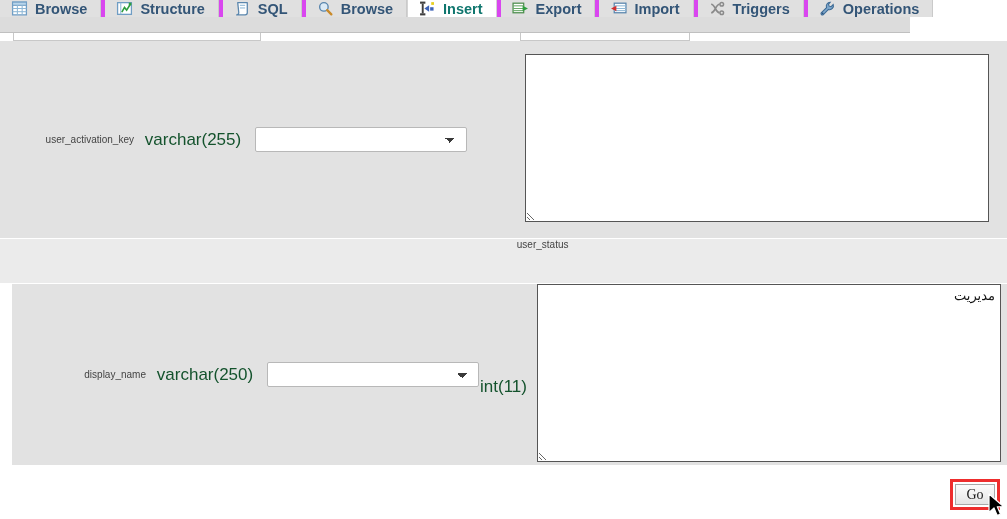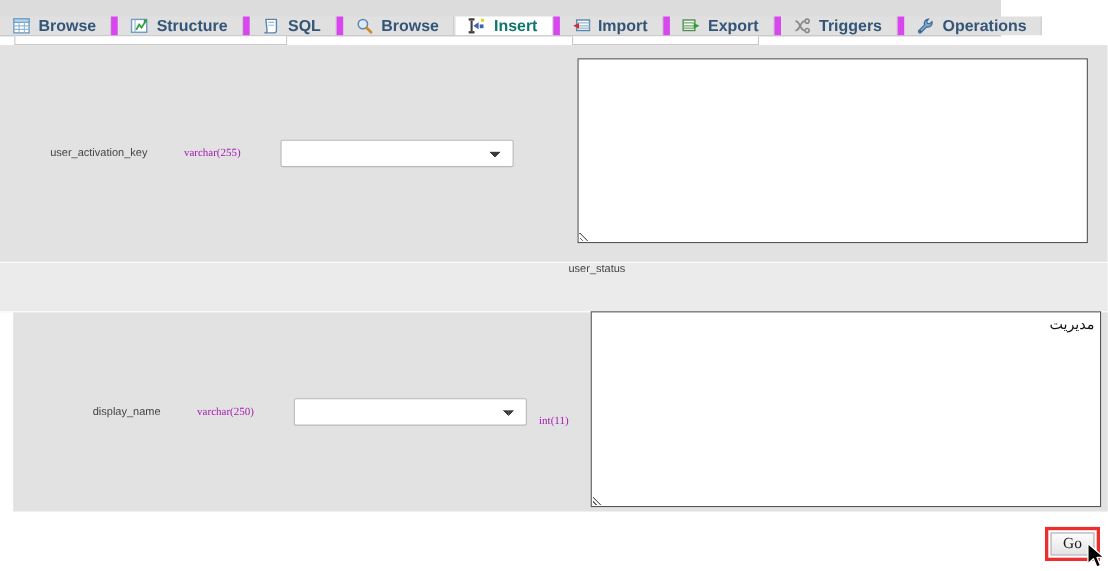--- a/index.html
+++ b/index.html
@@ -21,31 +21,31 @@
 
   
   #tabbar {
     position: absolute;
     left: 0; top: 0;
     width: 910px;
     height: 33px;
     background: #dcdcdc;
     border-bottom: 1px solid #c0c0c0;
     display: flex;
-    align-items: flex-end;
+    align-items: flex-start;
     box-sizing: border-box;
   }
   .tab {
     display: flex;
     align-items: center;
     gap: 7px;
     padding: 0 13px 0 11px;
     background: #e0e0e0;
     border-right: 1px solid #cacaca;
-    border-left: 6px solid #d946ef;
+    border-left: 4px solid #d946ef;
     box-sizing: border-box;
     cursor: pointer;
     position: relative;
   }
   .tab:first-child { border-left: none; }
   .tab.active {
     background: #ffffff;
     border-left: 1px solid #d4d4d4;
     border-right: 1px solid #d4d4d4;
   }
@@ -101,24 +101,23 @@
     text-align: right;
     font-size: 10px;
     color: #444444;
     padding-right: 4px;
     box-sizing: border-box;
   }
   .cell-type {
     width: 110px;
     flex: 0 0 110px;
     text-align: center;
-    font-size: 10px;
-    color: #a21caf;
-    box-sizing: border-box;
-    font-family: Liberation Serif, serif;
+    font-size: 17px;
+    color: #14532d;
+    box-sizing: border-box;
   }
   .cell-func {
     width: 265px;
     flex: 0 0 265px;
     box-sizing: border-box;
     padding-left: 7px;
   }
   .cell-value {
     flex: 1 1 auto;
     box-sizing: border-box;
@@ -279,38 +278,38 @@
         <rect x="2.6" y="3.5" width="1.8" height="9" fill="#3f3f3f"></rect>
         <polygon points="5,8 9.5,5 9.5,11" fill="#3d63b8"></polygon>
         <rect x="10.5" y="6.8" width="3.2" height="3.2" fill="#3d63b8"></rect>
         <rect x="11.5" y="2" width="2.6" height="2.6" fill="#e8d020"></rect>
       </svg>
       <span class="tab-label">Insert</span>
     </div>
 
     <div class="tab">
       <svg class="tab-icon" viewBox="0 0 16 16">
+        <rect x="1" y="3" width="10" height="9" fill="#ffffff" stroke="#4f8f4f" stroke-width="1.2"></rect>
+        <line x1="1" y1="5.5" x2="11" y2="5.5" stroke="#6aa96a" stroke-width="1"></line>
+        <line x1="1" y1="8" x2="11" y2="8" stroke="#6aa96a" stroke-width="1"></line>
+        <line x1="1" y1="10" x2="11" y2="10" stroke="#6aa96a" stroke-width="1"></line>
+        <polygon points="10,5.5 15,8 10,10.5" fill="#2f9e3f"></polygon>
+      </svg>
+      <span class="tab-label">Export</span>
+    </div>
+
+    <div class="tab">
+      <svg class="tab-icon" viewBox="0 0 16 16">
         <rect x="4" y="3" width="11" height="9" fill="#ffffff" stroke="#5a86ad" stroke-width="1.2"></rect>
         <line x1="4" y1="5.5" x2="15" y2="5.5" stroke="#8fb8d6" stroke-width="1"></line>
         <line x1="4" y1="8" x2="15" y2="8" stroke="#8fb8d6" stroke-width="1"></line>
         <line x1="4" y1="10" x2="15" y2="10" stroke="#8fb8d6" stroke-width="1"></line>
         <polygon points="6,5.5 1,8 6,10.5" fill="#d03030"></polygon>
       </svg>
       <span class="tab-label">Import</span>
-    </div>
-
-    <div class="tab">
-      <svg class="tab-icon" viewBox="0 0 16 16">
-        <rect x="1" y="3" width="10" height="9" fill="#ffffff" stroke="#4f8f4f" stroke-width="1.2"></rect>
-        <line x1="1" y1="5.5" x2="11" y2="5.5" stroke="#6aa96a" stroke-width="1"></line>
-        <line x1="1" y1="8" x2="11" y2="8" stroke="#6aa96a" stroke-width="1"></line>
-        <line x1="1" y1="10" x2="11" y2="10" stroke="#6aa96a" stroke-width="1"></line>
-        <polygon points="10,5.5 15,8 10,10.5" fill="#2f9e3f"></polygon>
-      </svg>
-      <span class="tab-label">Export</span>
     </div>
 
     <div class="tab">
       <svg class="tab-icon" viewBox="0 0 16 16">
         <path d="M2 4 C6 4, 6 12, 10 12 M2 12 C6 12, 6 4, 10 4" fill="none" stroke="#8a8a8a" stroke-width="1.6"></path>
         <circle cx="12" cy="4" r="1.7" fill="none" stroke="#8a8a8a" stroke-width="1.4"></circle>
         <circle cx="12" cy="12" r="1.7" fill="none" stroke="#8a8a8a" stroke-width="1.4"></circle>
       </svg>
       <span class="tab-label">Triggers</span>
     </div>

